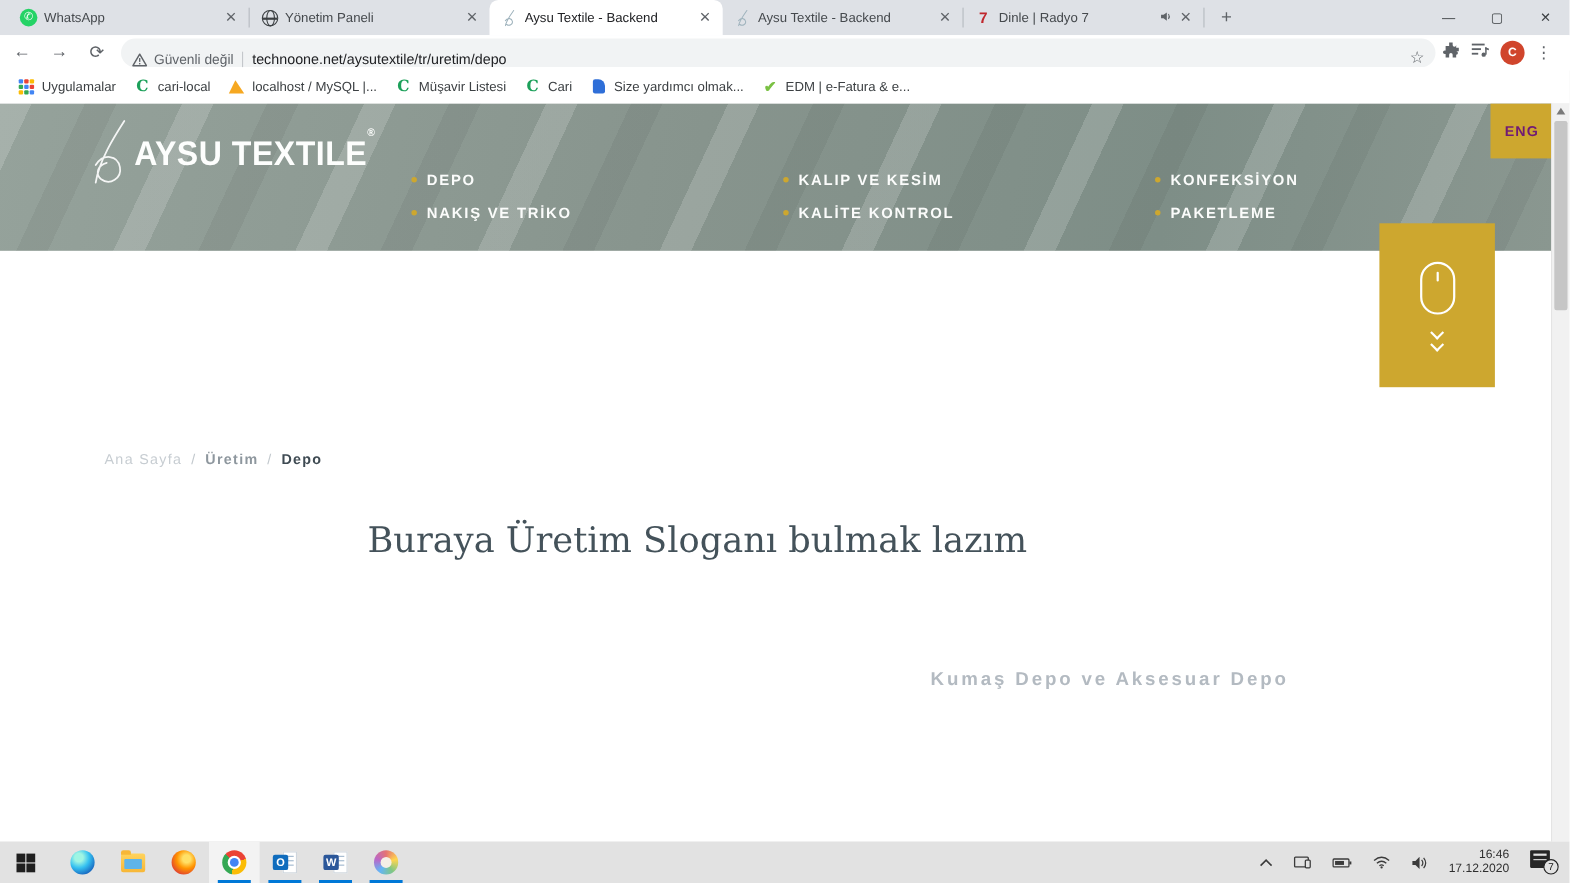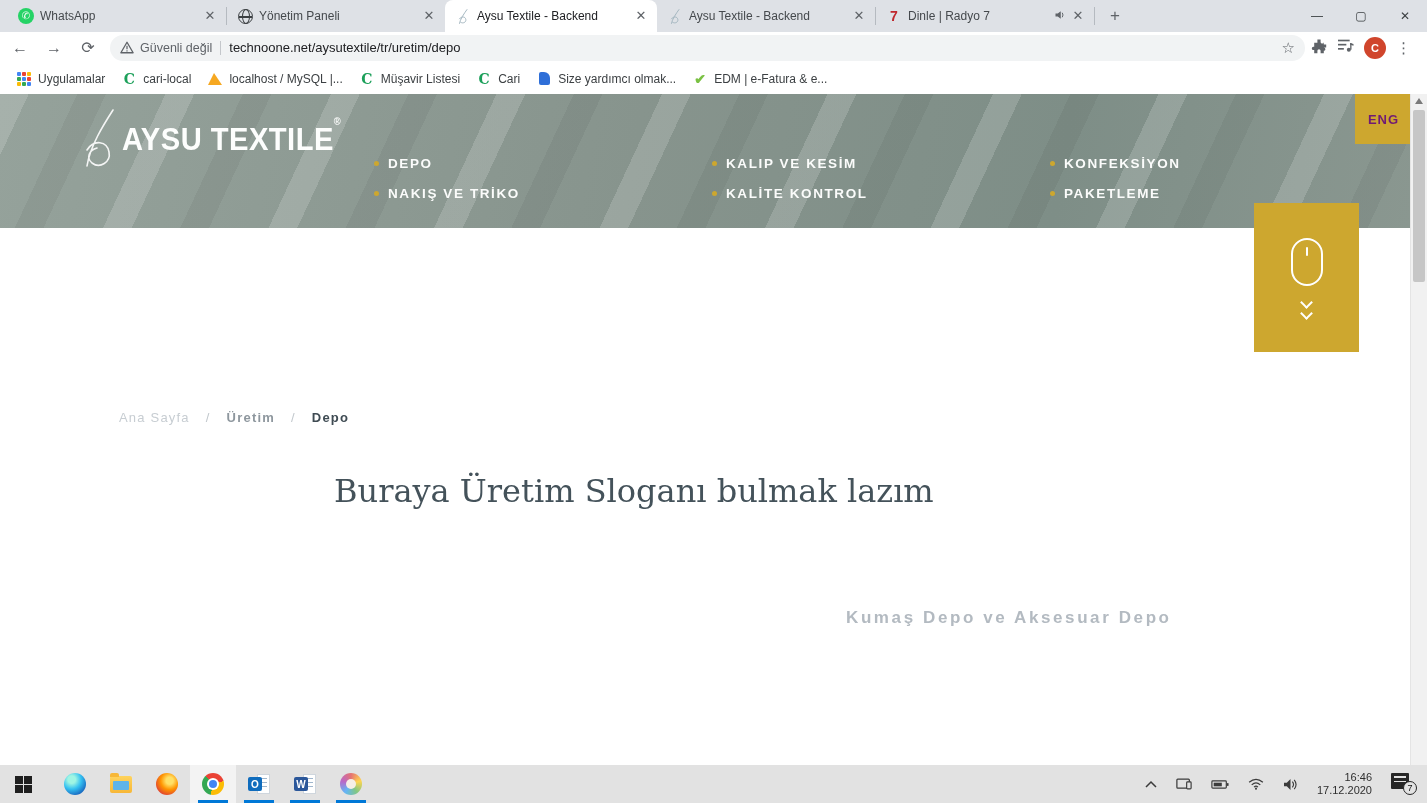--- a/index.html
+++ b/index.html
@@ -20,21 +20,21 @@
   .fav-globe::before { content:""; position:absolute; left:0; right:0; top:50%; height:1.5px; background:#3c4043; }
   .fav-globe::after { content:""; position:absolute; left:50%; top:-1px; bottom:-1px; width:6px; margin-left:-3px; border-radius:50%; border:1.5px solid #3c4043; }
   .fav-radyo { color:#c0272d; font-weight:bold; font-size:14px; }
   .newtab-btn { width:28px; height:28px; margin:0 0 2px 6px; font-size:17px; color:#5f6368; text-align:center; line-height:28px; border-radius:50%; }
   .win-controls { position:absolute; right:0; top:0; height:32px; display:flex; }
   .win-btn { width:44px; height:32px; display:flex; align-items:center; justify-content:center; color:#3c4043; font-size:12px; }
   .tab-audio { margin-right:4px; }
 
   .addressbar { position:absolute; top:32px; left:0; width:1427px; height:31px; background:#fff; display:flex; align-items:center; }
   .nav-ico { width:28px; height:28px; display:flex; align-items:center; justify-content:center; color:#5f6368; font-size:16px; margin-left:6px; }
-  .omnibox { height:26px; background:#f1f3f4; border-radius:13px; flex:none; width:1195px; margin-left:8px; display:flex; align-items:center; padding:0 10px; }
+  .omnibox { height:26px; background:#f1f3f4; border-radius:13px; flex:none; width:1195px; margin-left:8px; display:flex; align-items:flex-end; padding:0 10px; }
   .omni-warn { margin-right:6px; display:flex; }
   .sec-text { font-size:12.5px; color:#5f6368; margin-right:8px; white-space:nowrap; }
   .omni-div { width:1px; height:14px; background:#c4c7cb; margin-right:8px; }
   .url-text { font-size:13px; color:#202124; white-space:nowrap; }
   .omni-star { margin-left:auto; color:#5f6368; font-size:15px; }
   .bar-right { display:flex; align-items:center; margin-left:6px; gap:10px; }
   .avatar { width:22px; height:22px; border-radius:50%; background:#d0452c; color:#fff; font-size:11px; font-weight:bold; display:flex; align-items:center; justify-content:center; }
   .kebab { color:#5f6368; font-size:15px; letter-spacing:0; }
 
   .bookmarksbar { position:absolute; top:63px; left:0; width:1427px; height:31px; background:#fff; display:flex; align-items:center; box-shadow:0 1px 0 rgba(0,0,0,.06); padding-left:8px; }
@@ -70,21 +70,21 @@
   .submenu-col.c1 { left:374px; } .submenu-col.c2 { left:712px; } .submenu-col.c3 { left:1050px; }
   .submenu-item { display:flex; align-items:center; gap:9px; color:#fbfcfb; font-size:13.5px; font-weight:bold; letter-spacing:1.6px; white-space:nowrap; }
   .gold-dot { width:5px; height:5px; border-radius:50%; background:#cda72f; flex:none; }
 
   .scroll-box { position:absolute; left:1254px; top:109px; width:105px; height:149px; background:#cda72f; display:flex; flex-direction:column; align-items:center; justify-content:center; gap:12px; }
   .mouse-shape { width:32px; height:48px; border:2px solid #fff; border-radius:16px; position:relative; }
   .mouse-shape::before { content:""; position:absolute; left:50%; top:7px; width:2px; height:9px; margin-left:-1px; background:#fff; border-radius:1px; }
   .dbl-chev { display:flex; flex-direction:column; gap:2px; align-items:center; }
   .dbl-chev i { width:9px; height:9px; border-right:2px solid #fff; border-bottom:2px solid #fff; transform:rotate(45deg); display:block; }
 
-  .breadcrumb { position:absolute; left:95px; top:316px; font-size:13px; letter-spacing:1.2px; display:flex; gap:16px; align-items:center;margin-left:24px; }
+  .breadcrumb { position:absolute; left:95px; top:316px; font-size:13px; letter-spacing:1.2px; display:flex; gap:8px; align-items:center; }
   .bc-home { color:#c7cdd2; } .bc-sep { color:#c2c8cd; } .bc-section { color:#8e979e; font-weight:bold; } .bc-current { color:#3f4b53; font-weight:bold; }
 
   .page-heading { position:absolute; left:334px; top:378px; font-family:"DejaVu Serif", serif; font-size:32px; font-weight:normal; color:#44525a; }
   .page-subtitle { position:absolute; left:846px; top:514px; font-size:17px; letter-spacing:2.6px; color:#b3bac1; font-weight:bold; }
 
   
   .pg-scrollbar { position:absolute; top:94px; right:0; width:17px; height:671px; background:#f1f1f1; border-left:1px solid #e4e4e4; }
   .pg-sb-arrow { position:absolute; top:4px; left:4px; width:0; height:0; border-left:4px solid transparent; border-right:4px solid transparent; border-bottom:6px solid #7a7a7a; }
   .pg-sb-thumb { position:absolute; top:16px; left:2px; width:12px; height:172px; background:#c6c6c6; border-radius:2px; }
 

